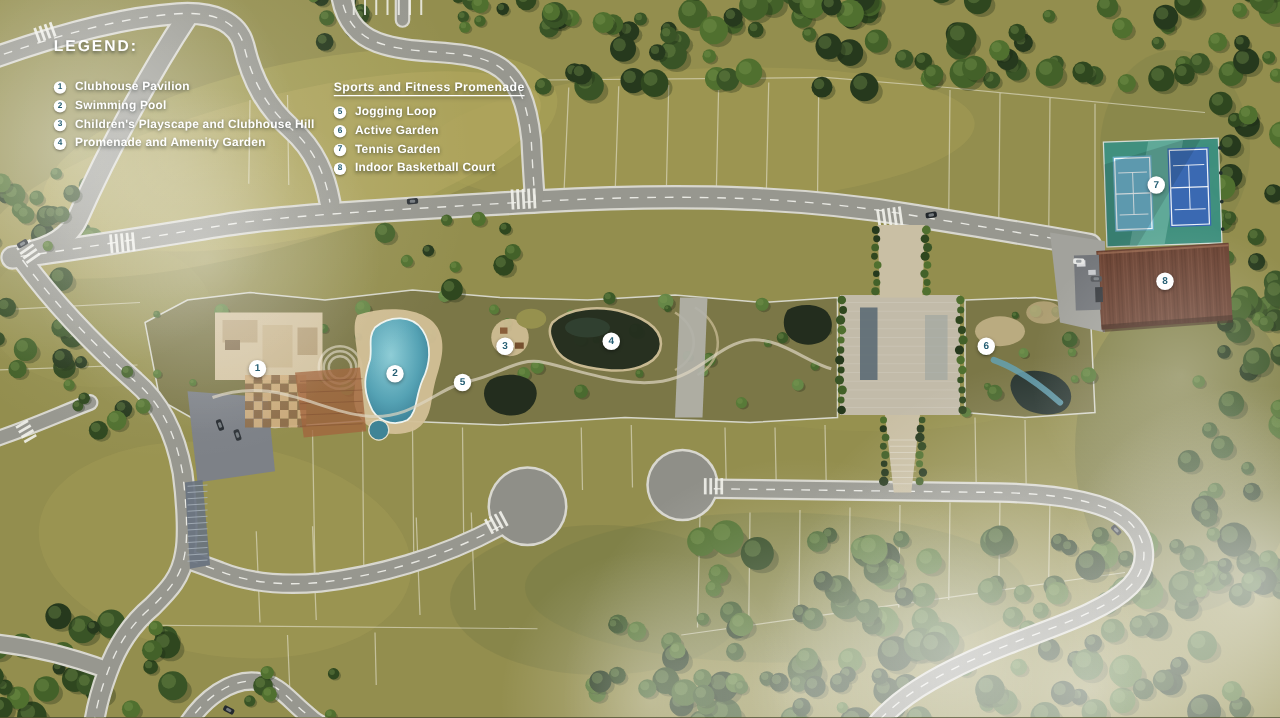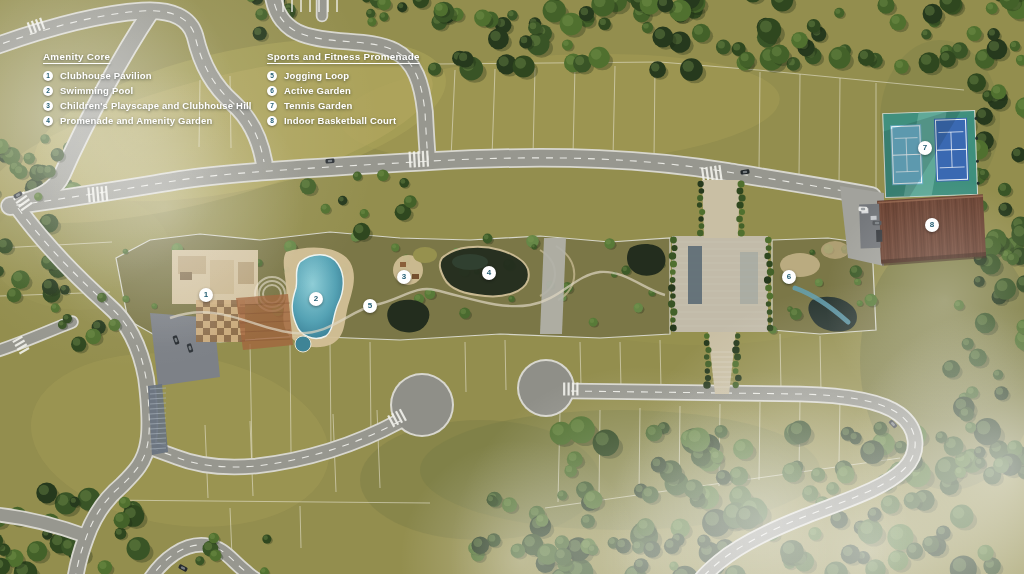--- a/index.html
+++ b/index.html
@@ -1811,23 +1811,23 @@
         <circle cx="60" cy="118" r="180" fill="url(#gFog)" opacity="0.4"></circle>
         <circle cx="165" cy="208" r="140" fill="url(#gFog)" opacity="0.3"></circle>
         <circle cx="945" cy="300" r="120" fill="url(#gFog)" opacity="0.28"></circle>
         <circle cx="760" cy="520" r="150" fill="url(#gFog)" opacity="0.35"></circle>
         <circle cx="520" cy="560" r="120" fill="url(#gFog)" opacity="0.3"></circle>
         <circle cx="140" cy="130" r="240" fill="url(#gFog)" opacity="0.18"></circle>
       </g>
   </svg>
 
   <div class="legend">
+    <div class="legend-title">LEGEND:</div>
     <div class="legend-cols">
       <div class="legend-col1">
-        <div class="legend-heading">Amenity Core</div>
         <div class="legend-item">
           <span class="legend-bullet">1</span>
           <span class="legend-label">Clubhouse Pavilion</span>
         </div>
         <div class="legend-item">
           <span class="legend-bullet">2</span>
           <span class="legend-label">Swimming Pool</span>
         </div>
         <div class="legend-item">
           <span class="legend-bullet">3</span>

